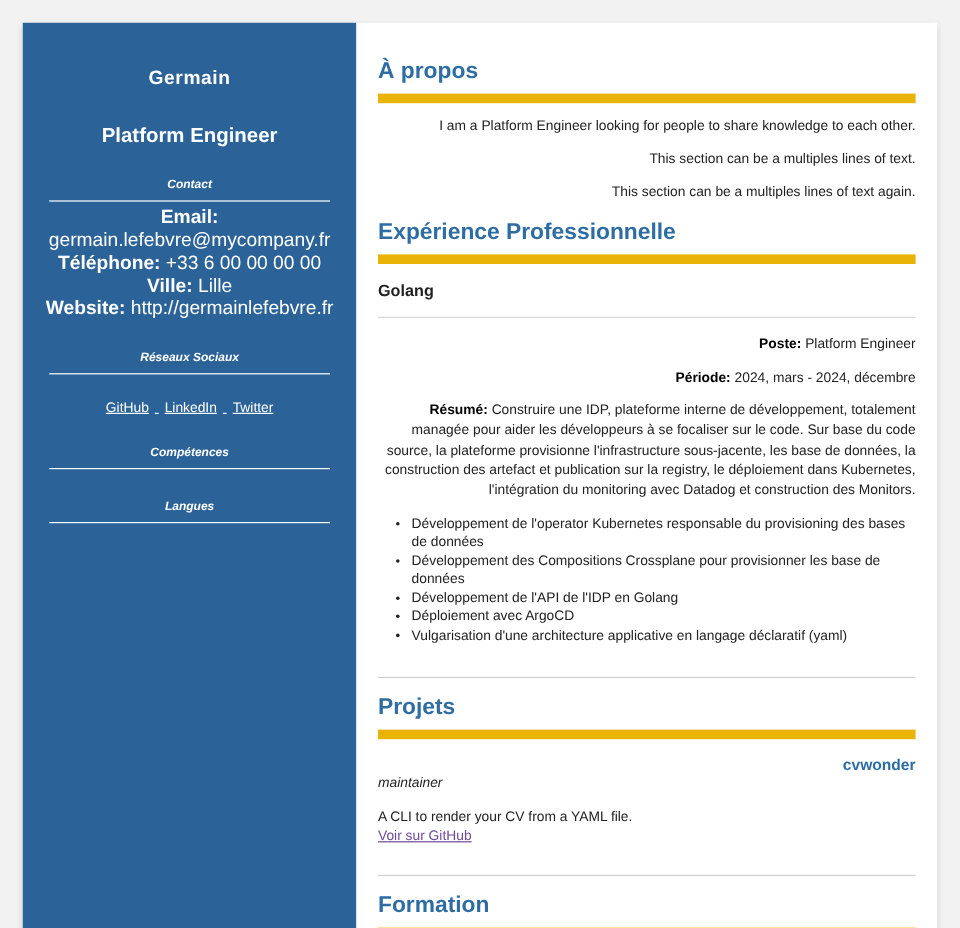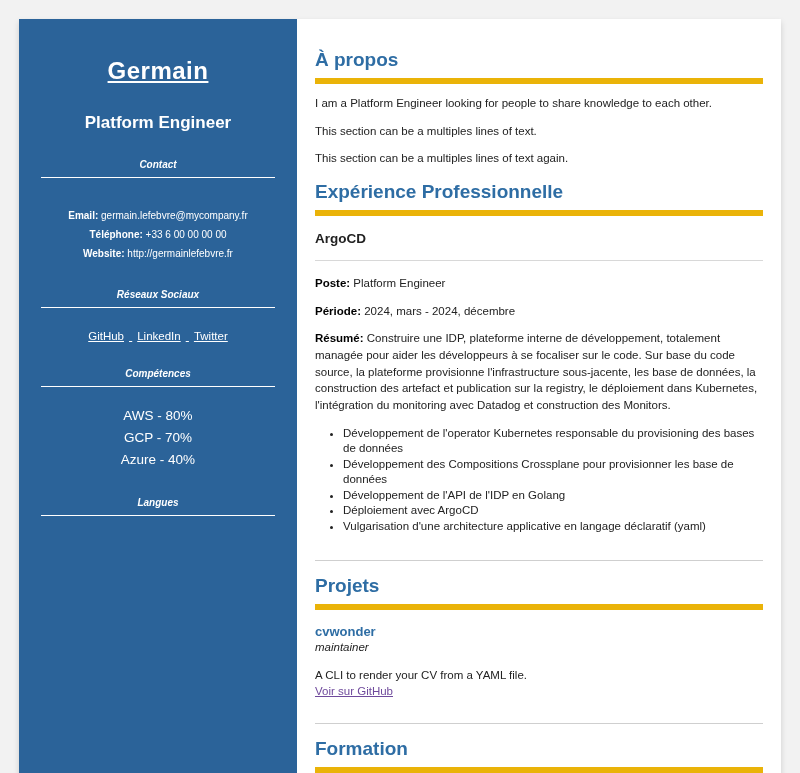--- a/index.html
+++ b/index.html
@@ -18,61 +18,61 @@
   }
   
   .sidebar {
     width: 278px;
     flex: 0 0 278px;
     background: #2b6399;
     color: #fff;
     text-align: center;
     padding: 38px 18px 20px;
   }
-  .side-name { font-size: 24px; font-weight: bold; letter-spacing: .5px; text-decoration: underline; }
+  .side-name { font-size: 16px; font-weight: bold; letter-spacing: .5px; }
   .side-title { font-size: 17px; font-weight: bold; margin-top: 28px; }
   .side-heading {
     font-size: 10px;
     font-weight: bold;
     margin-top: 26px;
     font-style: italic;
   }
   .side-rule {
     border: none;
     border-top: 1px solid #ffffff;
     margin: 7px 4px 0;
   }
-  .contact-list { margin-top: 28px; font-size: 10px; line-height: 19px; }
+  .contact-list { margin-top: 4px; font-size: 16px; line-height: 19px; }
   .contact-list b { font-weight: bold; }
   .social-row { margin-top: 22px; font-size: 11.5px; text-decoration: underline; }
   .social-link { color: #fff; text-decoration: none; margin: 0 5px; cursor: pointer; }
   .skill-group-name { font-size: 13.5px; font-weight: bold; margin-top: 20px; }
   .skill-list { margin-top: 18px; font-size: 13.5px; line-height: 22px; }
   
   .main {
     flex: 1;
     background: #ffffff;
     padding: 20px 18px 20px 18px;
   }
   .sec-heading {
     color: #2e6da4;
     font-size: 19px;
     font-weight: bold;
     padding-bottom: 7px;
-    border-bottom: 6px solid #eab308;
+    border-bottom: 8px solid #eab308;
     margin-top: 14px;
   }
   .sec-heading.first { margin-top: 10px; }
-  .main p { font-size: 11.5px; line-height: 1.45; margin: 11px 0; }
+  .main p { font-size: 11.5px; line-height: 1.45; margin: 11px 0; text-align: right; }
   .main b { color: #000; }
   .company-name { font-size: 13.5px; font-weight: bold; margin-top: 15px; }
   .thin-rule { border: none; border-top: 1px solid #d8d8d8; margin: 14px 0; }
   .sec-divider { border: none; border-top: 1px solid #cfcfcf; margin: 24px 0 10px; }
   .exp-bullets { margin: 12px 0 26px 28px; font-size: 11.5px; line-height: 15.5px; }
-  .proj-name { color: #2e6da4; font-size: 13px; font-weight: bold; margin-top: 14px; }
+  .proj-name { color: #2e6da4; font-size: 13px; font-weight: bold; margin-top: 14px; text-align: right; }
   .proj-role { font-size: 11.5px; font-style: italic; margin-top: 2px; }
   .proj-desc { font-size: 11.5px; margin-top: 16px; }
   .proj-link { font-size: 11.5px; color: #6f4a9c; text-decoration: underline; display: inline-block; margin-top: 2px; cursor: pointer; }
   .edu-degree { font-size: 13px; font-weight: bold; margin: 16px 0 14px; }
 </style>
 </head>
 <body>
 
 <div class="page">
 
@@ -85,56 +85,55 @@
     <div class="contact-list">
       <div>
         <b>Email:</b>
         <span>germain.lefebvre@mycompany.fr</span>
       </div>
       <div>
         <b>Téléphone:</b>
         <span>+33 6 00 00 00 00</span>
       </div>
       <div>
+        <b>Ville:</b>
+        <span>Lille</span>
+      </div>
+      <div>
         <b>Website:</b>
         <span>http://germainlefebvre.fr</span>
       </div>
     </div>
 
     <div class="side-heading">Réseaux Sociaux</div>
     <hr class="side-rule">
     <div class="social-row">
       <a class="social-link">GitHub</a>
       <a class="social-link">LinkedIn</a>
       <a class="social-link">Twitter</a>
     </div>
 
     <div class="side-heading">Compétences</div>
     <hr class="side-rule">
-    <div class="skill-list">
-      <div>AWS - 80%</div>
-      <div>GCP - 70%</div>
-      <div>Azure - 40%</div>
-    </div>
 
     <div class="side-heading">Langues</div>
     <hr class="side-rule">
   </aside>
 
   <main class="main">
 
     
     <h2 class="sec-heading first">À propos</h2>
     <p>I am a Platform Engineer looking for people to share knowledge to each other.</p>
     <p>This section can be a multiples lines of text.</p>
     <p>This section can be a multiples lines of text again.</p>
 
     
     <h2 class="sec-heading">Expérience Professionnelle</h2>
-    <div class="company-name">ArgoCD</div>
+    <div class="company-name">Golang</div>
     <hr class="thin-rule">
     <p>
       <b>Poste:</b>
       <span>Platform Engineer</span>
     </p>
     <p>
       <b>Période:</b>
       <span>2024, mars - 2024, décembre</span>
     </p>
     <p>

